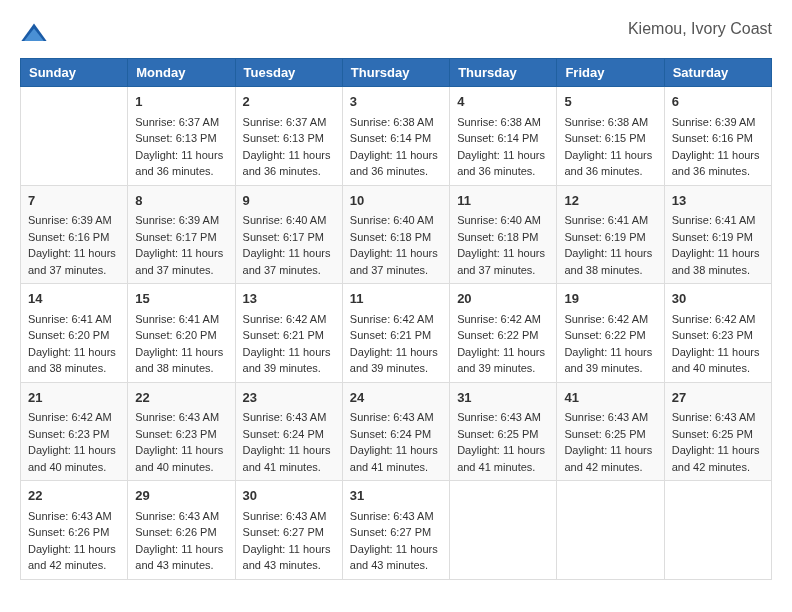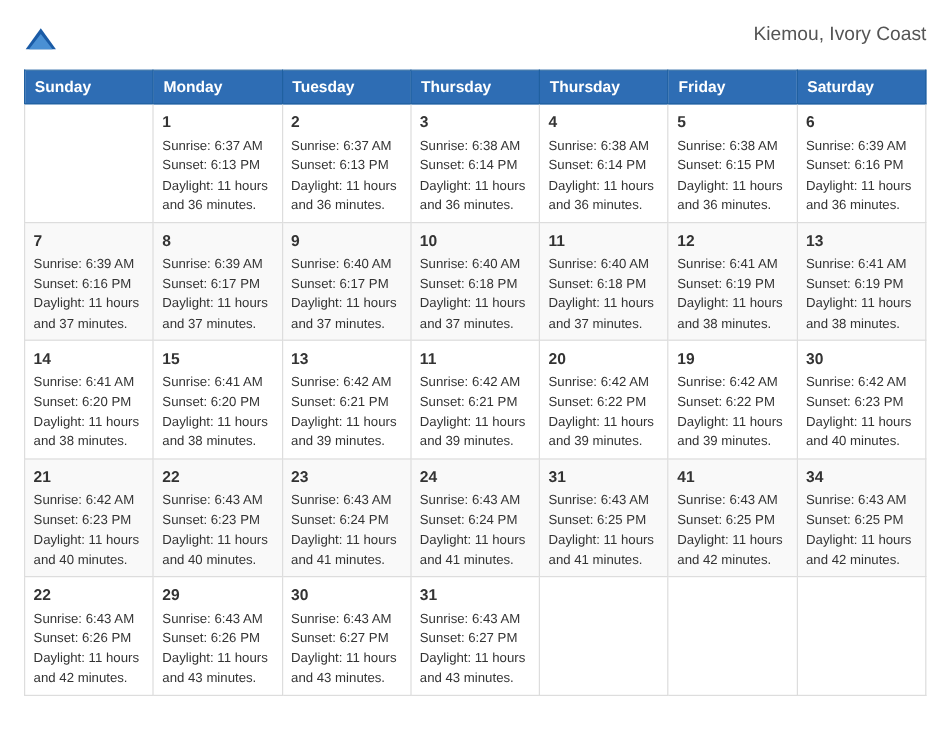--- a/index.html
+++ b/index.html
@@ -262,21 +262,21 @@
           <span style="display: block;">Sunset: 6:25 PM</span>
           <span style="display: block;">Daylight: 11 hours and 41 minutes.</span>
         </td>
         <td>
           <span class="day-num">41</span>
           <span style="display: block;">Sunrise: 6:43 AM</span>
           <span style="display: block;">Sunset: 6:25 PM</span>
           <span style="display: block;">Daylight: 11 hours and 42 minutes.</span>
         </td>
         <td>
-          <span class="day-num">34</span>
+          <span class="day-num">27</span>
           <span style="display: block;">Sunrise: 6:43 AM</span>
           <span style="display: block;">Sunset: 6:25 PM</span>
           <span style="display: block;">Daylight: 11 hours and 42 minutes.</span>
         </td>
       </tr>
       <tr class="week-row">
         <td>
           <span class="day-num">22</span>
           <span style="display: block;">Sunrise: 6:43 AM</span>
           <span style="display: block;">Sunset: 6:26 PM</span>

